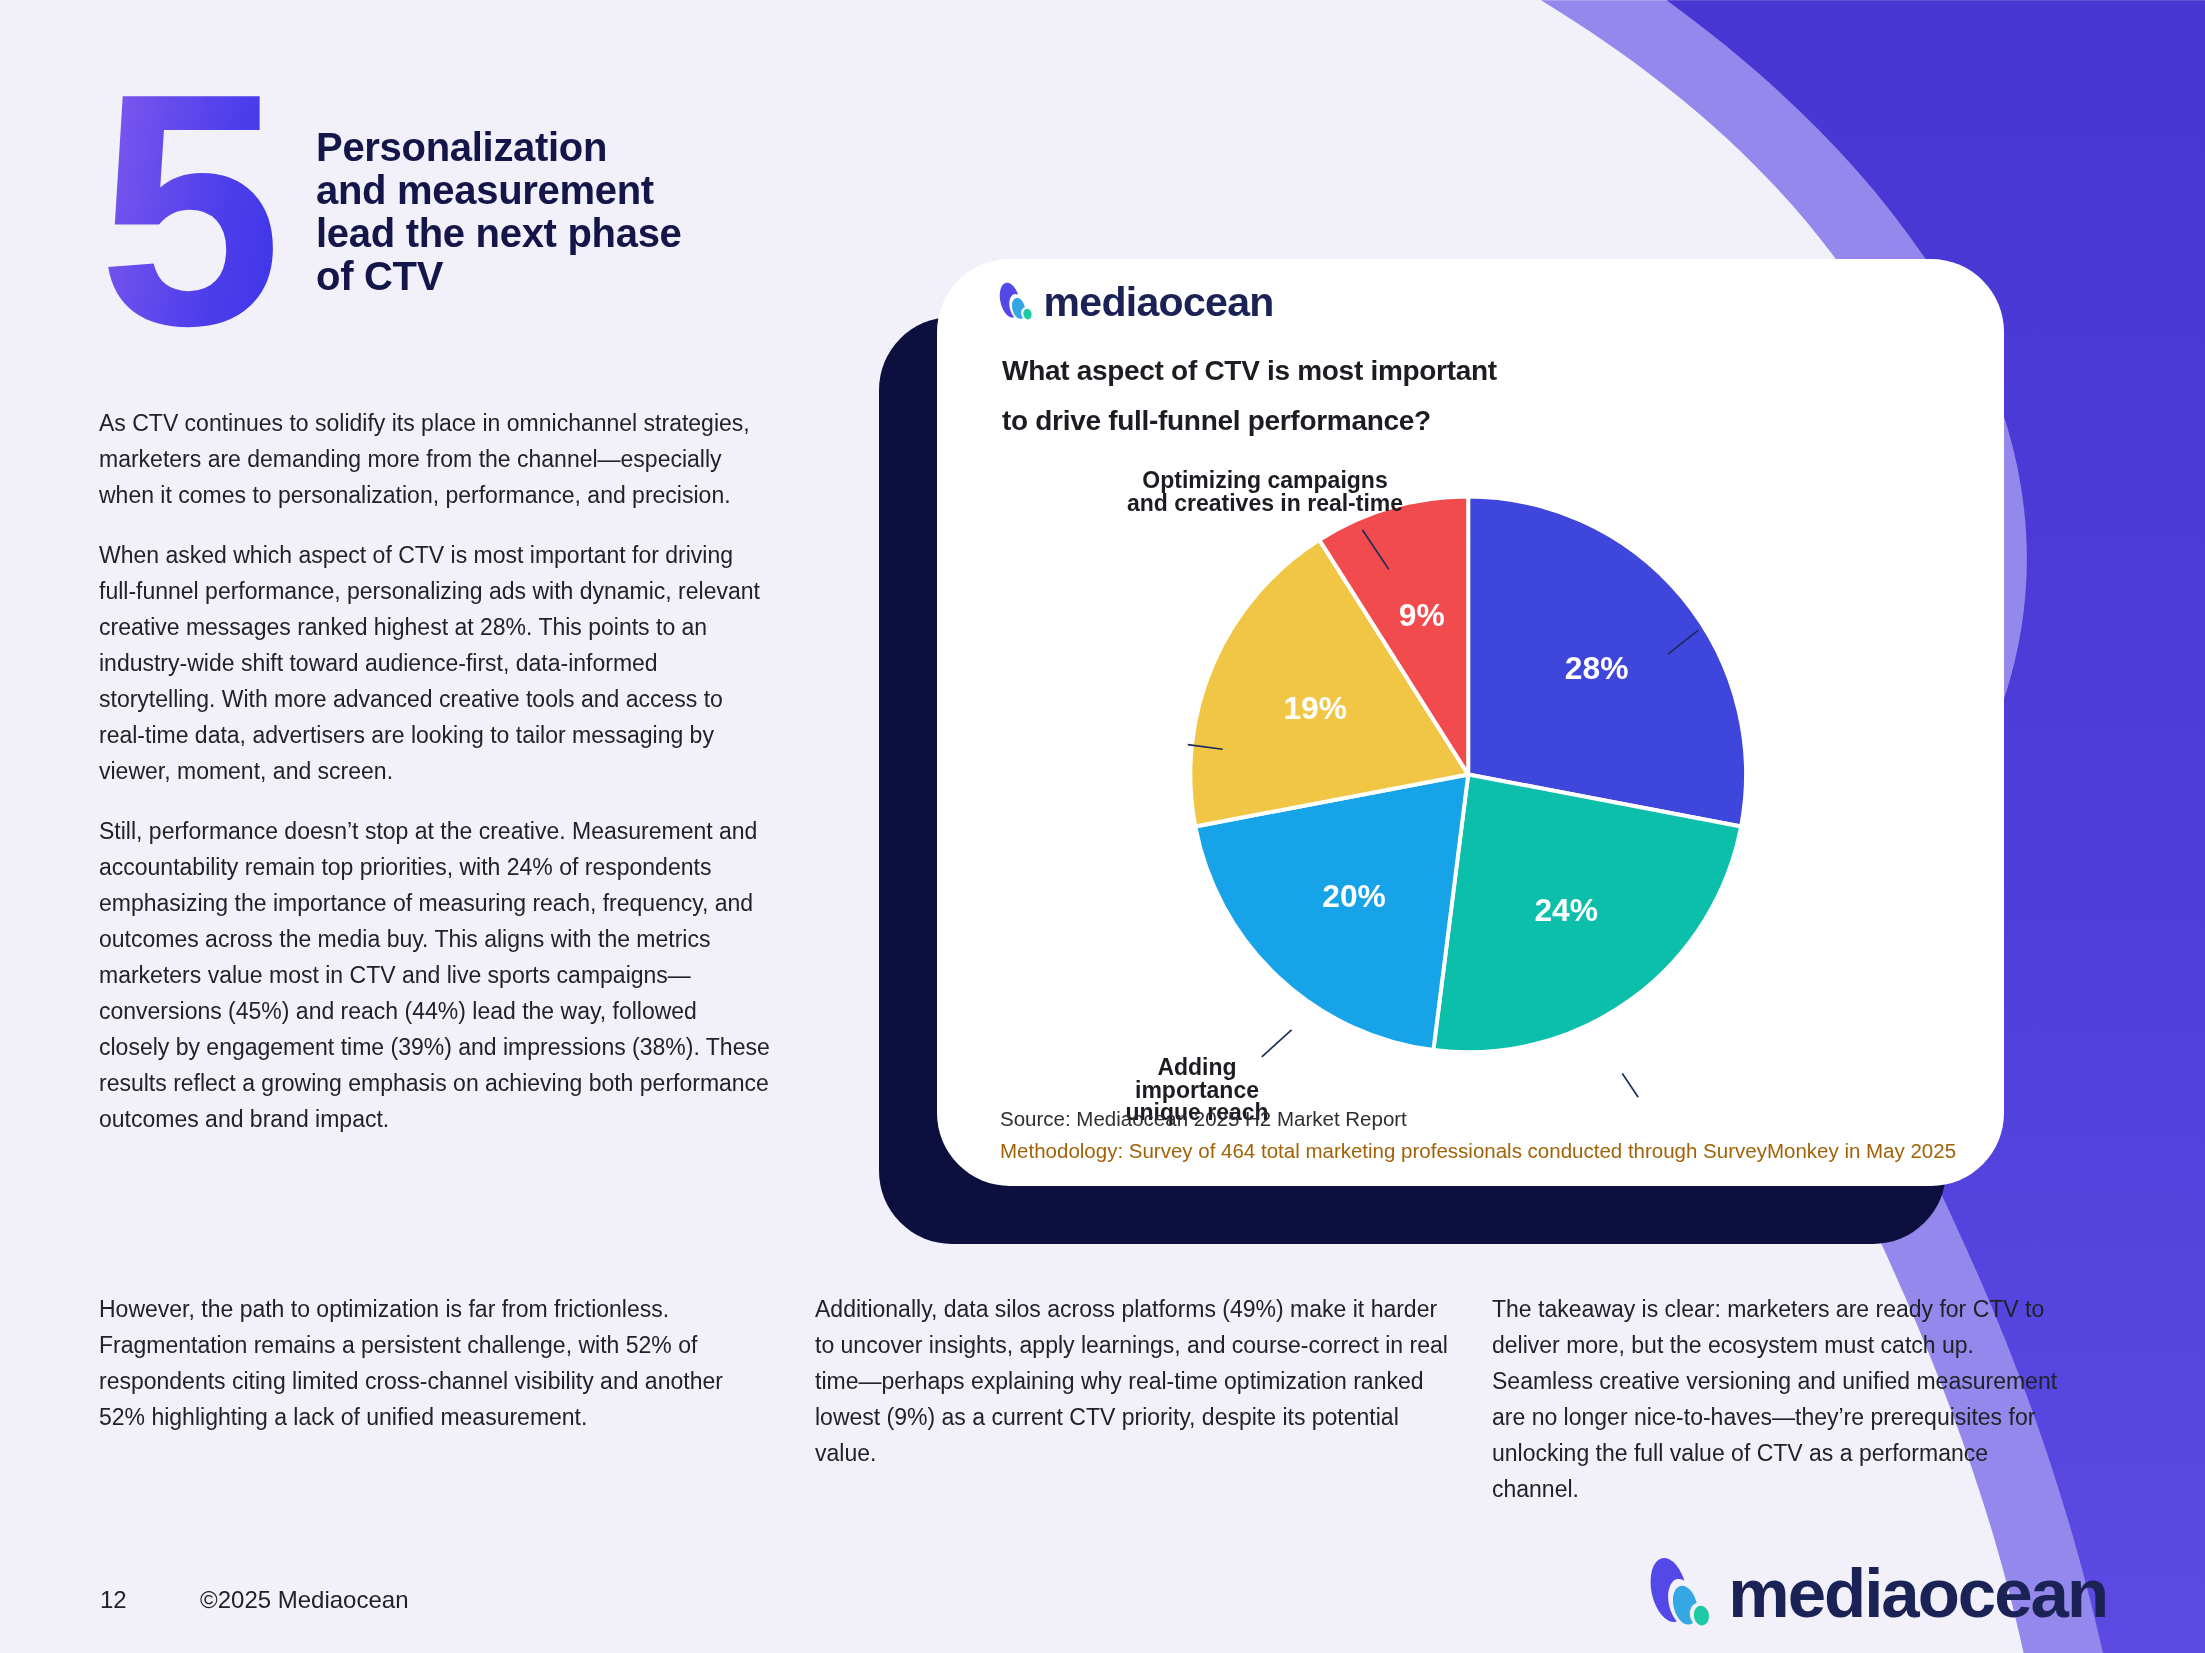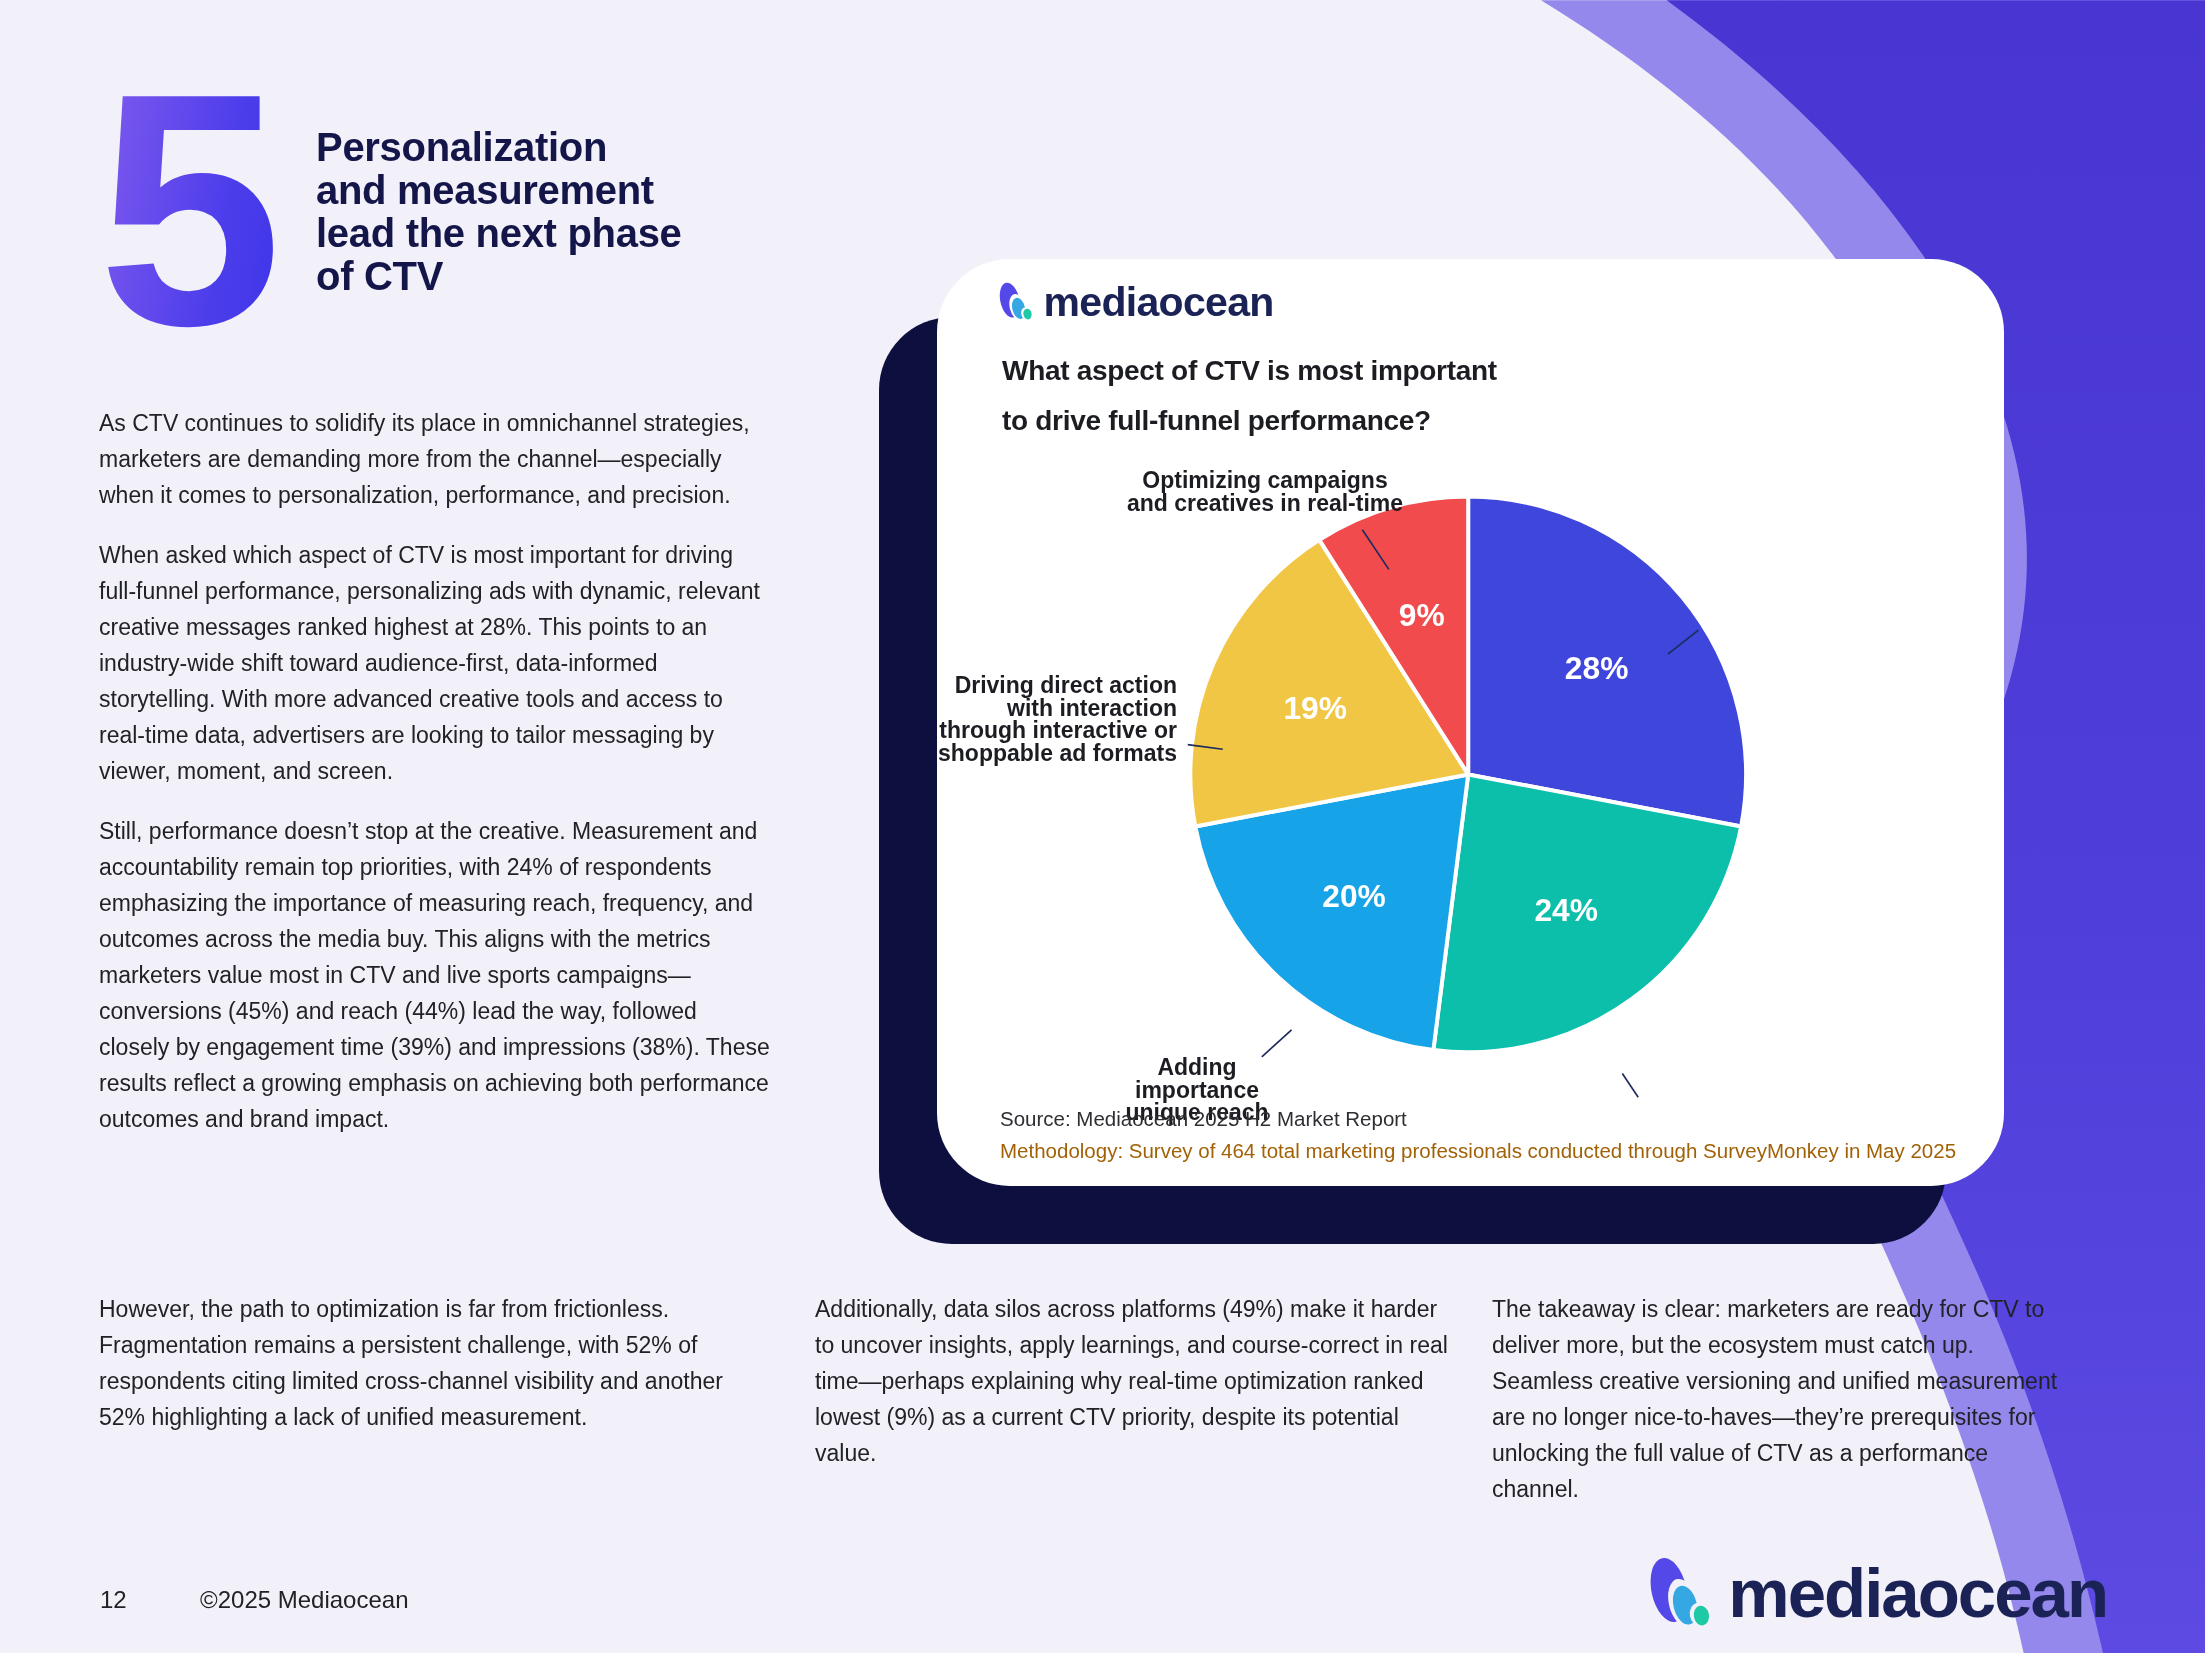--- a/index.html
+++ b/index.html
@@ -132,24 +132,20 @@
       <line x1="643" y1="409" x2="683" y2="469"></line>
       <line x1="1105" y1="597" x2="1151" y2="561"></line>
       <line x1="379" y1="734" x2="432" y2="741"></line>
       <line x1="491" y1="1206" x2="536" y2="1165"></line>
       <line x1="1036" y1="1231" x2="1060" y2="1267"></line>
     </g>
   </svg>
 
   <div class="callout co-optimizing pre">Optimizing campaigns
 and creatives in real-time</div>
-  <div class="callout co-driving pre">Driving direct action
-with interaction
-through interactive or
-shoppable ad formats</div>
   <div class="callout co-adding pre">Adding
 importance
 unique reach</div>
 
   <div class="source-line">Source: Mediaocean 2025 H2 Market Report</div>
   <div class="method-line">Methodology: Survey of 464 total marketing professionals conducted through SurveyMonkey in May 2025</div>
 </div>
 
 <div class="page-number">12</div>
 <div class="copyright">©2025 Mediaocean</div>

